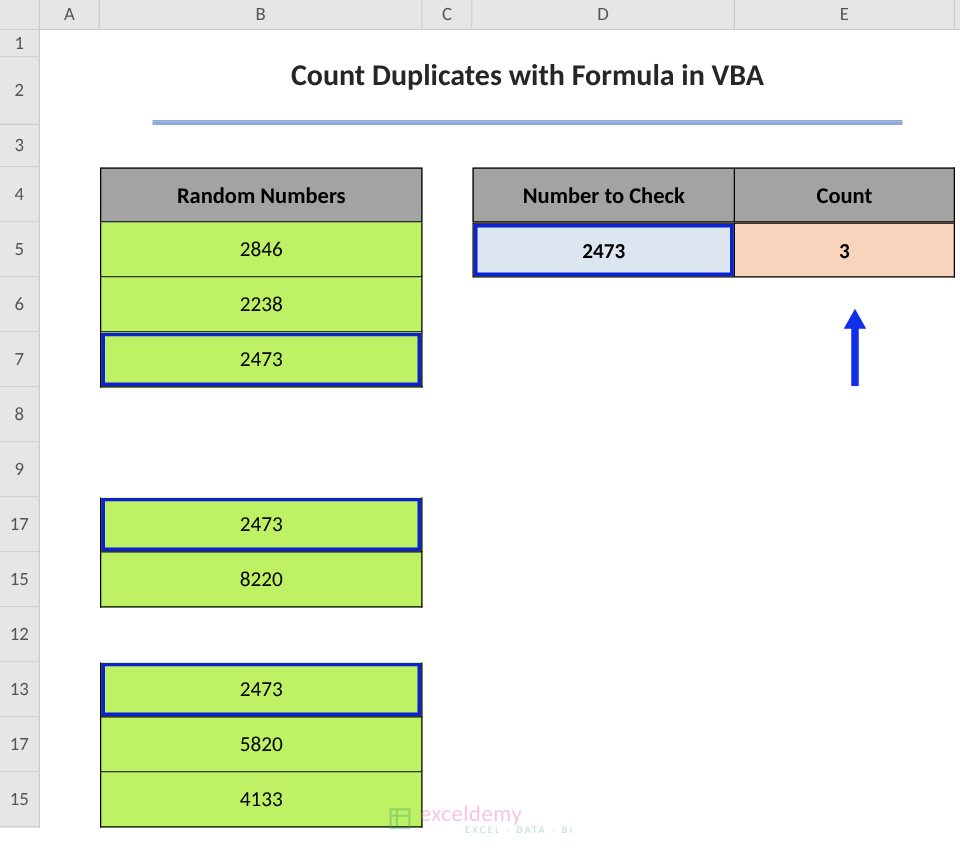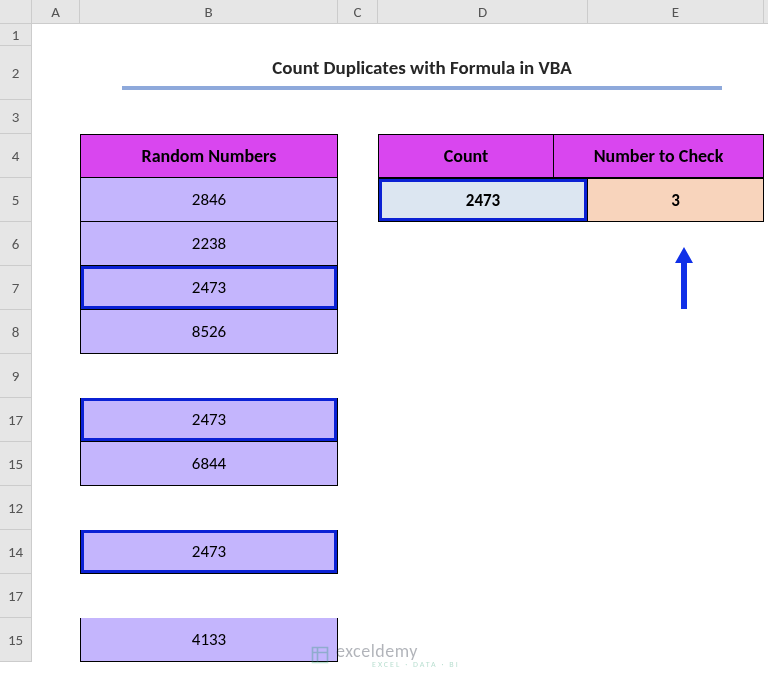--- a/index.html
+++ b/index.html
@@ -62,40 +62,40 @@
   }
   .title-wrap {
     width: 684px;
     height: 54px;
     display: flex;
     flex-direction: column;
     justify-content: center;
     align-items: center;
   }
   .title-text {
-    font-size: 19px;
+    font-size: 24px;
     font-weight: bold;
     color: #262626;
-    padding-bottom: 7px;
+    padding-bottom: 21px;
   }
   .title-underline {
     width: 600px;
     height: 4px;
     border-top: 1px solid #8ea9db;
     border-bottom: 3px solid #8ea9db;
   }
   .empty { }
   .th {
-    background: #d946ef;
+    background: #a3a3a3;
     font-weight: bold;
     border: 1px solid #000;
     font-size: 18px;
   }
   .td {
-    background: #c4b5fd;
+    background: #bef264;
     border: 1px solid #000;
     font-size: 17px;
   }
   .th + .th, .td + .td { border-left: none; }
   .tdTop { border-top: none; }
   .hl-blue {
     position: relative;
     box-shadow: inset 0 0 0 3px #0b21d4;
     z-index: 5;
   }
@@ -131,21 +131,21 @@
     align-items: center;
     opacity: 0.32;
     gap: 6px;
     pointer-events: none;
   }
   .wm-icon {
     width: 20px; height: 20px;
     display: inline-block;
   }
   .wm-text { display: flex; flex-direction: column; line-height: 1; }
-  .wm-main { font-size: 18px; color: #0f172a; letter-spacing: 0.5px; }
+  .wm-main { font-size: 18px; color: #ec4899; letter-spacing: 0.5px; }
   .wm-sub { font-size: 8px; color: #269a6d; letter-spacing: 2px; margin-left: 36px; }
 </style>
 </head>
 <body>
 
 <div class="sheet">
 
   <div class="col-headers">
     <div class="row-header-spacer"></div>
     <div class="ch cA">A</div>
@@ -180,22 +180,22 @@
     <div class="cell empty cC"></div>
     <div class="cell empty cD"></div>
     <div class="cell empty cE"></div>
   </div>
 
   <div class="row rData">
     <div class="rh">4</div>
     <div class="cell empty cA"></div>
     <div class="cell th cB">Random Numbers</div>
     <div class="cell empty cC"></div>
+    <div class="cell th cD">Number to Check</div>
     <div class="cell th cE">Count</div>
-    <div class="cell th cD">Number to Check</div>
   </div>
 
   <div class="row rData">
     <div class="rh">5</div>
     <div class="cell empty cA"></div>
     <div class="cell td tdTop cB">2846</div>
     <div class="cell empty cC"></div>
     <div class="cell d5 cD">2473</div>
     <div class="cell e5 cE">3</div>
   </div>
@@ -214,21 +214,20 @@
     <div class="cell empty cA"></div>
     <div class="cell td tdTop cB hl-blue">2473</div>
     <div class="cell empty cC"></div>
     <div class="cell empty cD"></div>
     <div class="cell empty cE"></div>
   </div>
 
   <div class="row rData">
     <div class="rh">8</div>
     <div class="cell empty cA"></div>
-    <div class="cell td tdTop cB">8526</div>
     <div class="cell empty cC"></div>
     <div class="cell empty cD"></div>
     <div class="cell empty cE"></div>
   </div>
 
   <div class="row rData">
     <div class="rh">9</div>
     <div class="cell empty cA"></div>
     <div class="cell empty cC"></div>
     <div class="cell empty cD"></div>
@@ -240,46 +239,47 @@
     <div class="cell empty cA"></div>
     <div class="cell td tdTop cB hl-blue">2473</div>
     <div class="cell empty cC"></div>
     <div class="cell empty cD"></div>
     <div class="cell empty cE"></div>
   </div>
 
   <div class="row rData">
     <div class="rh">15</div>
     <div class="cell empty cA"></div>
-    <div class="cell td tdTop cB">6844</div>
+    <div class="cell td tdTop cB">8220</div>
     <div class="cell empty cC"></div>
     <div class="cell empty cD"></div>
     <div class="cell empty cE"></div>
   </div>
 
   <div class="row rData">
     <div class="rh">12</div>
     <div class="cell empty cA"></div>
     <div class="cell empty cC"></div>
     <div class="cell empty cD"></div>
     <div class="cell empty cE"></div>
   </div>
 
   <div class="row rData">
-    <div class="rh">14</div>
+    <div class="rh">13</div>
     <div class="cell empty cA"></div>
     <div class="cell td tdTop cB hl-blue">2473</div>
     <div class="cell empty cC"></div>
     <div class="cell empty cD"></div>
     <div class="cell empty cE"></div>
   </div>
 
   <div class="row rData">
     <div class="rh">17</div>
     <div class="cell empty cA"></div>
+    <div class="cell td tdTop cB">5820</div>
     <div class="cell empty cC"></div>
     <div class="cell empty cD"></div>
     <div class="cell empty cE"></div>
   </div>
 
   <div class="row rData">
     <div class="rh">15</div>
     <div class="cell empty cA"></div>
     <div class="cell td tdTop cB">4133</div>
     <div class="cell empty cC"></div>

